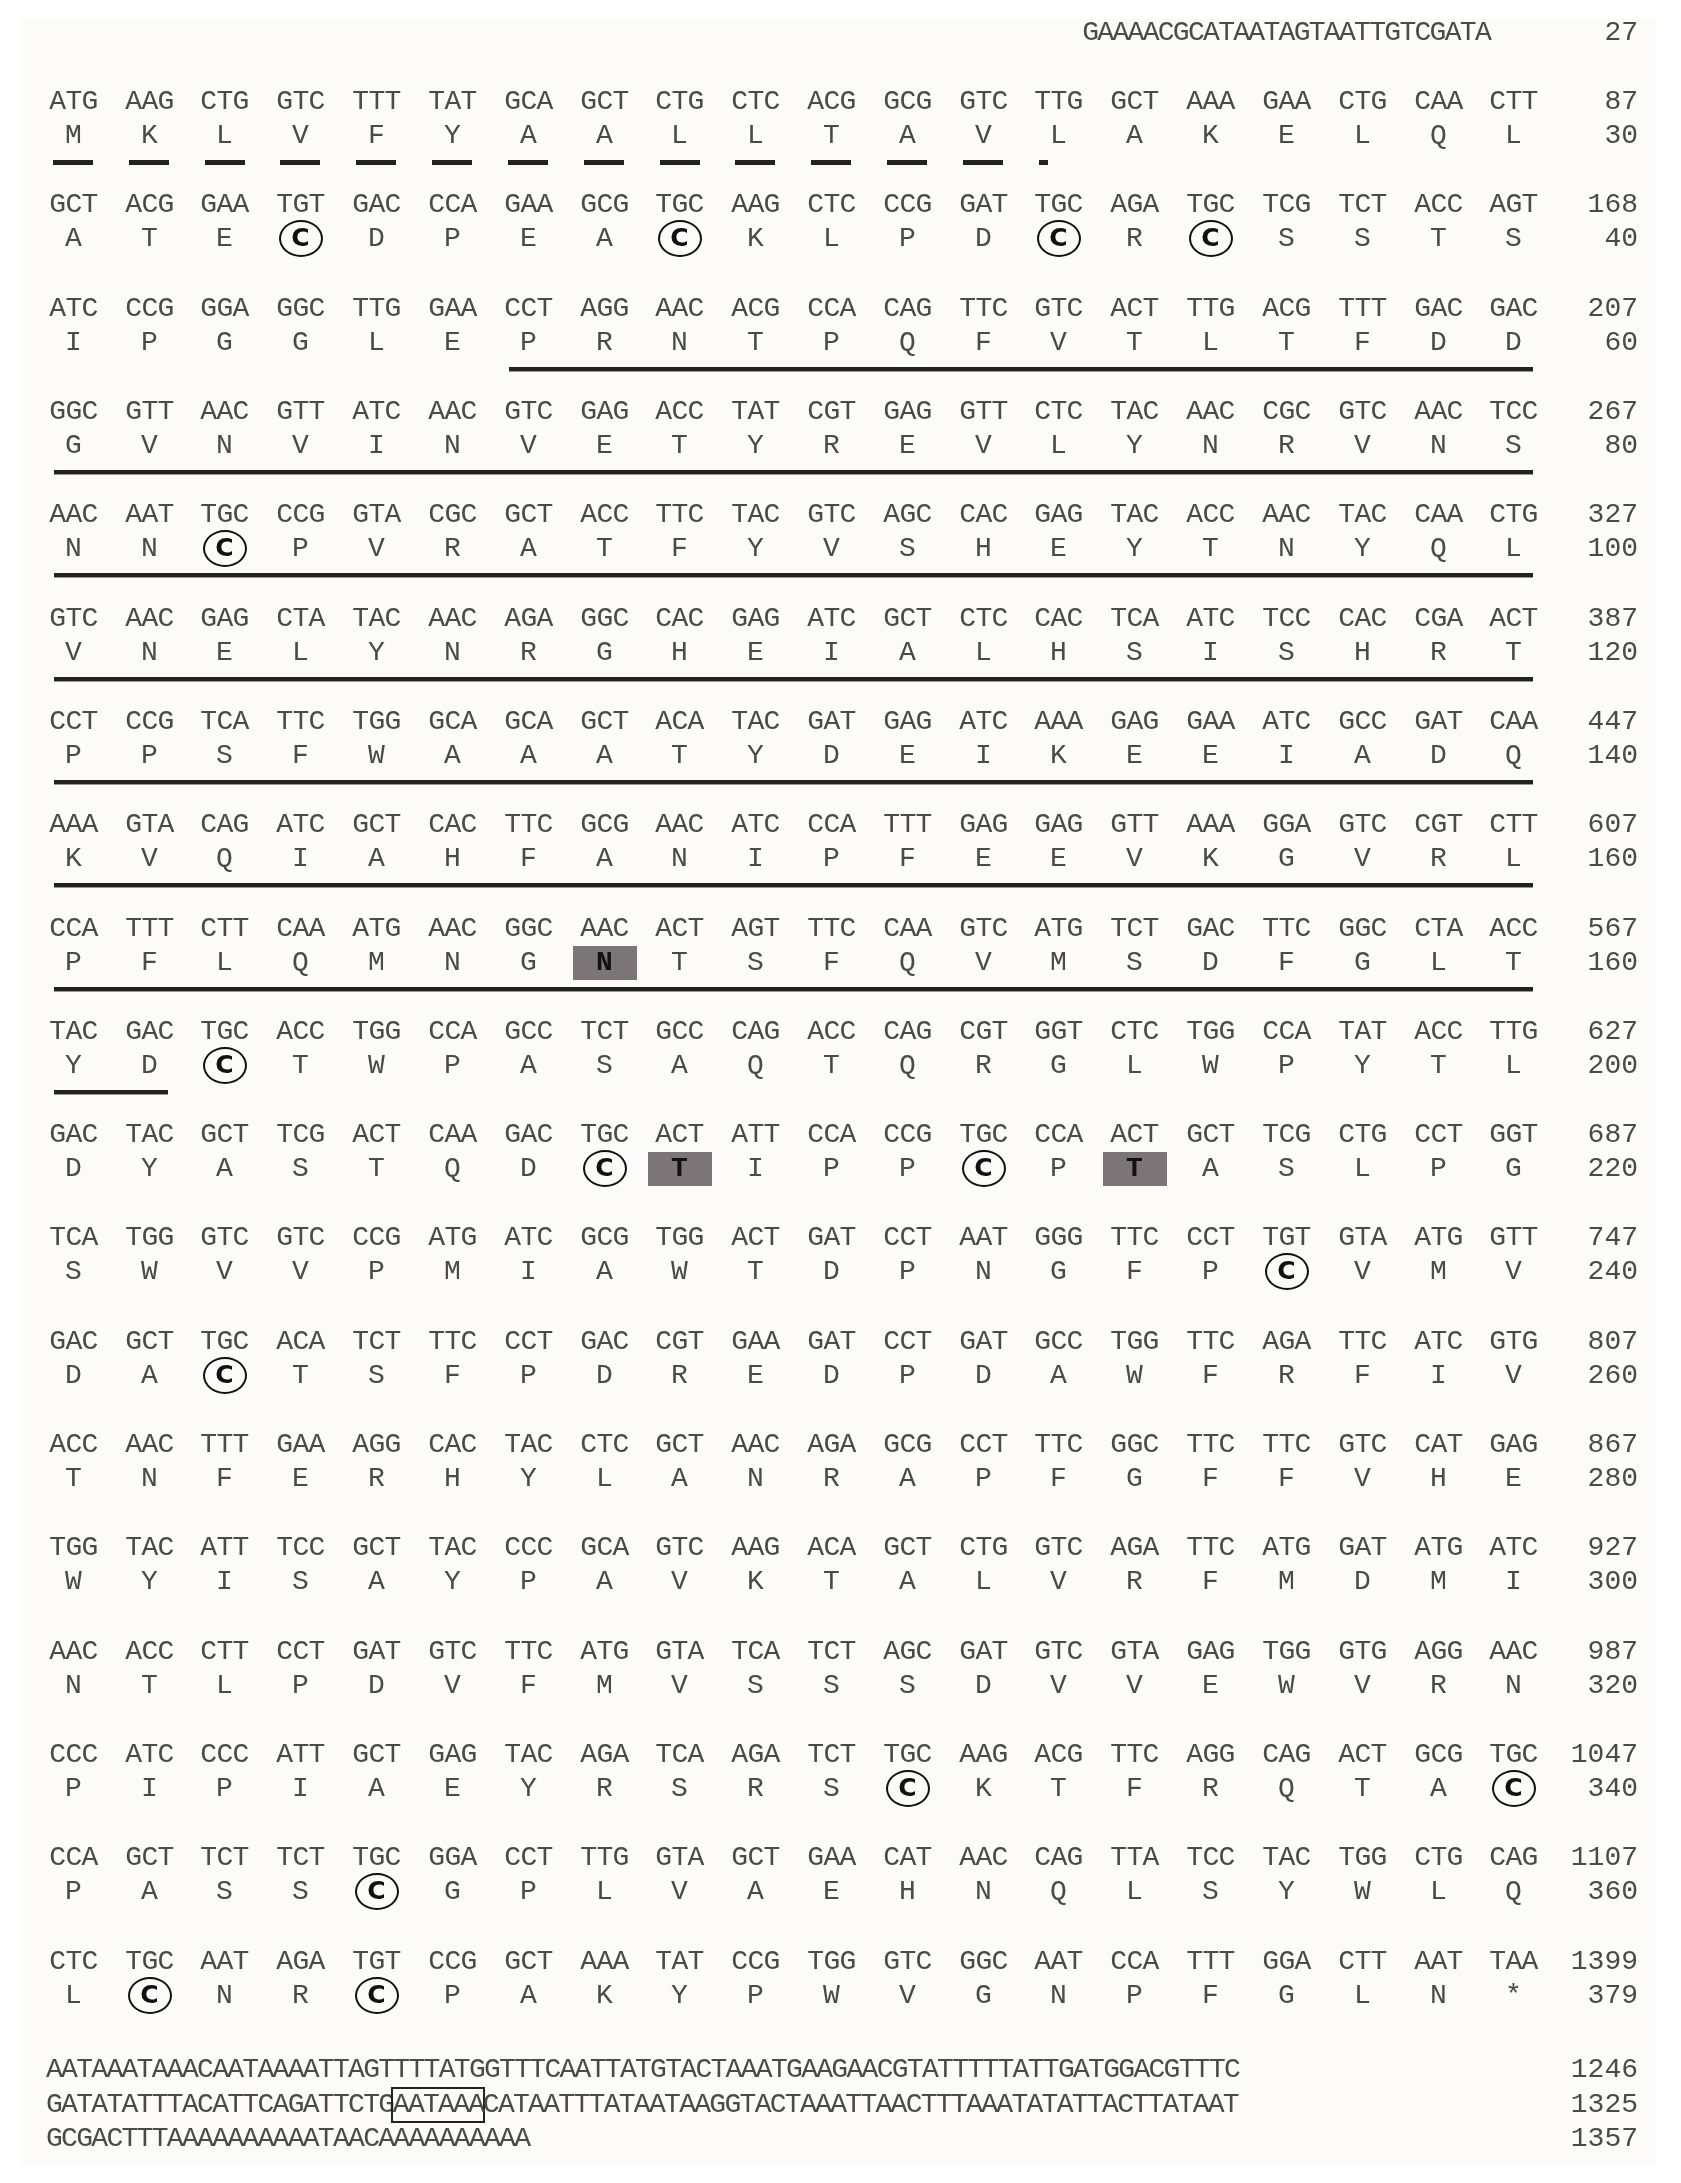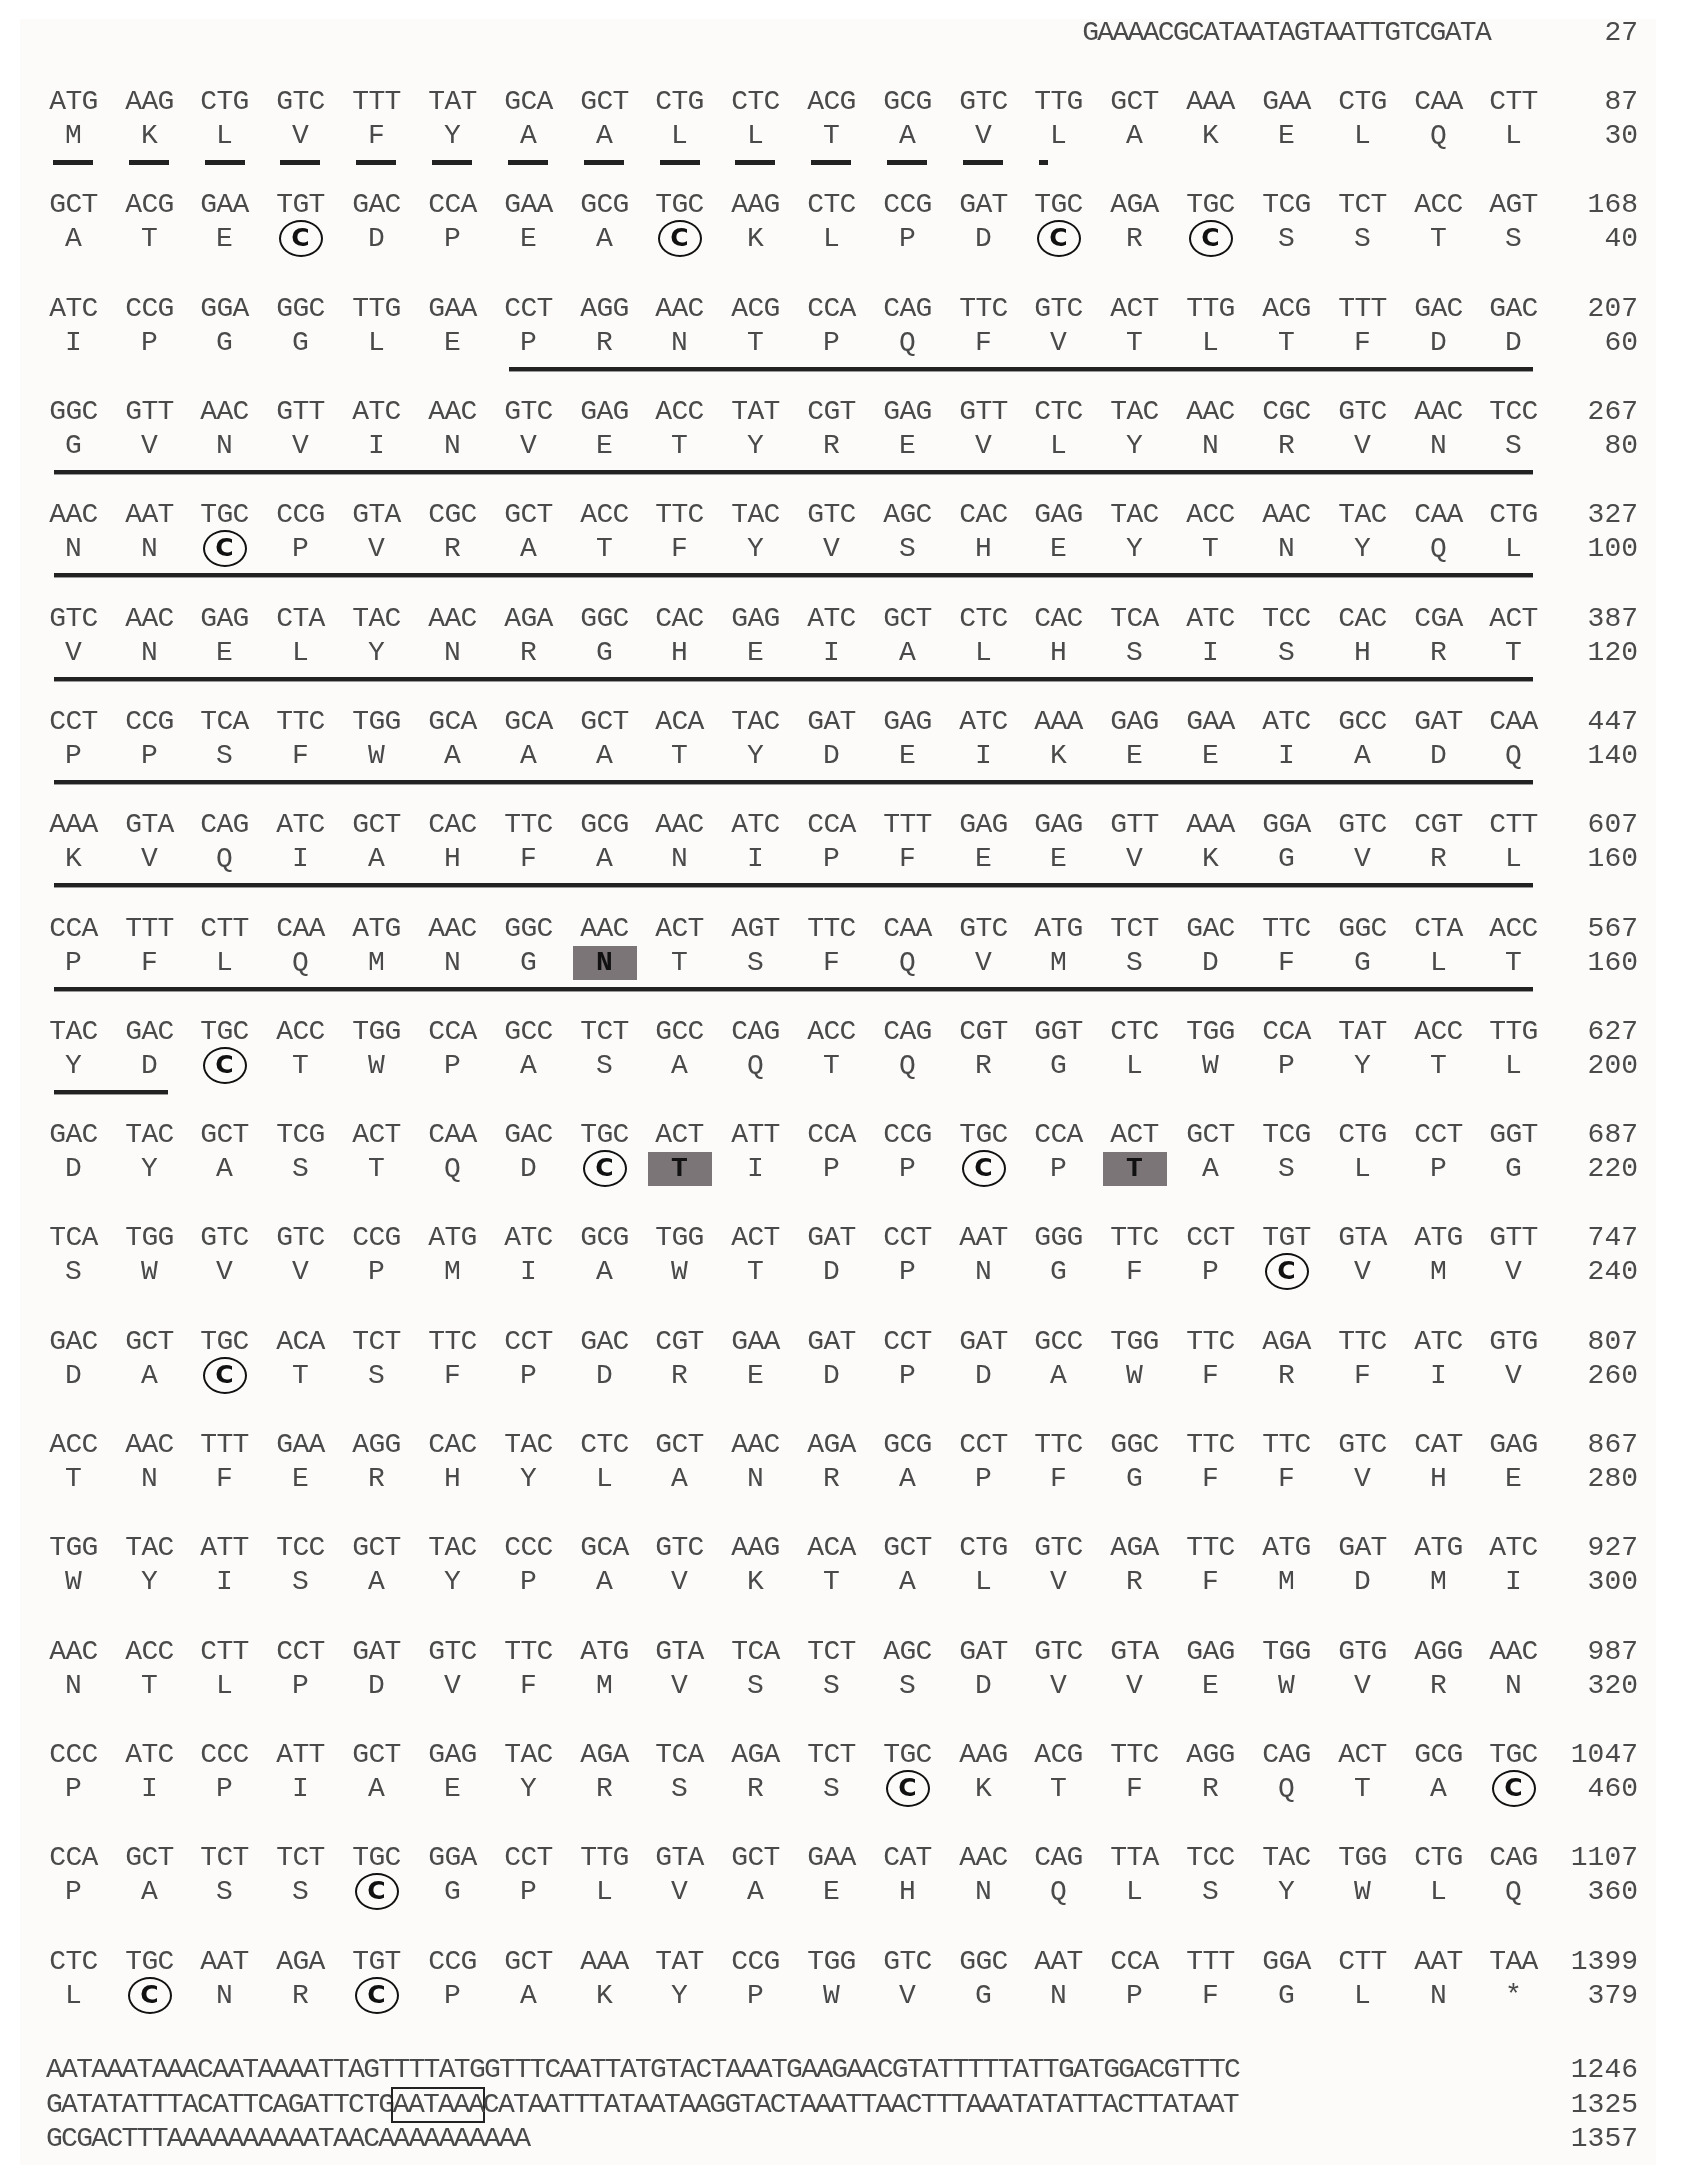--- a/index.html
+++ b/index.html
@@ -795,21 +795,21 @@
       <div class="cell aa" style="left: 870px;"><span class="cys">C</span></div>
       <div class="cell aa" style="left: 946px;">K</div>
       <div class="cell aa" style="left: 1021px;">T</div>
       <div class="cell aa" style="left: 1097px;">F</div>
       <div class="cell aa" style="left: 1173px;">R</div>
       <div class="cell aa" style="left: 1249px;">Q</div>
       <div class="cell aa" style="left: 1325px;">T</div>
       <div class="cell aa" style="left: 1401px;">A</div>
       <div class="cell aa" style="left: 1476px;"><span class="cys">C</span></div>
       <div class="num" style="top: 0px;">1047</div>
-      <div class="num" style="top: 34px;">460</div>
+      <div class="num" style="top: 34px;">340</div>
     </div>
     <div class="row" style="top: 1842px;">
       <div class="cell nt" style="left: 36px;">CCA</div>
       <div class="cell nt" style="left: 112px;">GCT</div>
       <div class="cell nt" style="left: 187px;">TCT</div>
       <div class="cell nt" style="left: 263px;">TCT</div>
       <div class="cell nt" style="left: 339px;">TGC</div>
       <div class="cell nt" style="left: 415px;">GGA</div>
       <div class="cell nt" style="left: 491px;">CCT</div>
       <div class="cell nt" style="left: 567px;">TTG</div>

